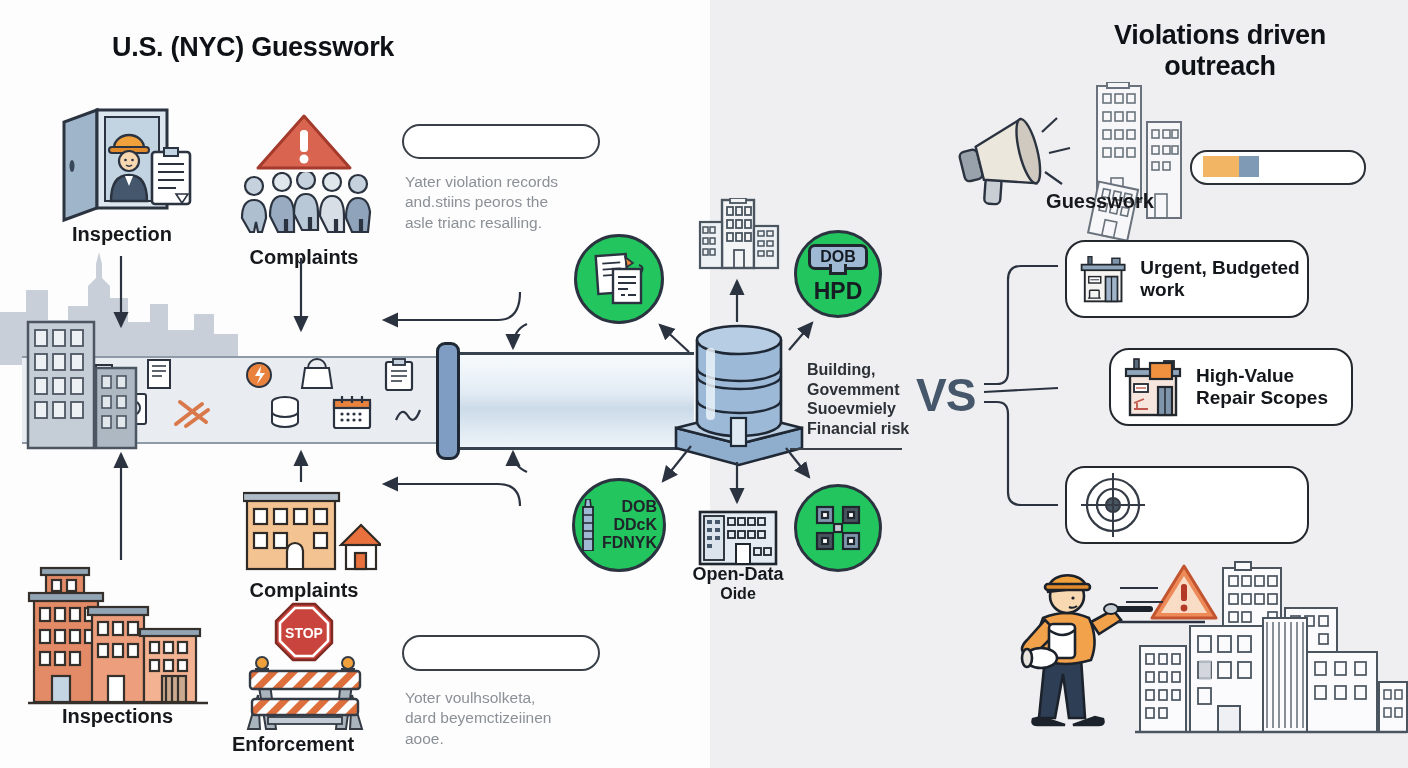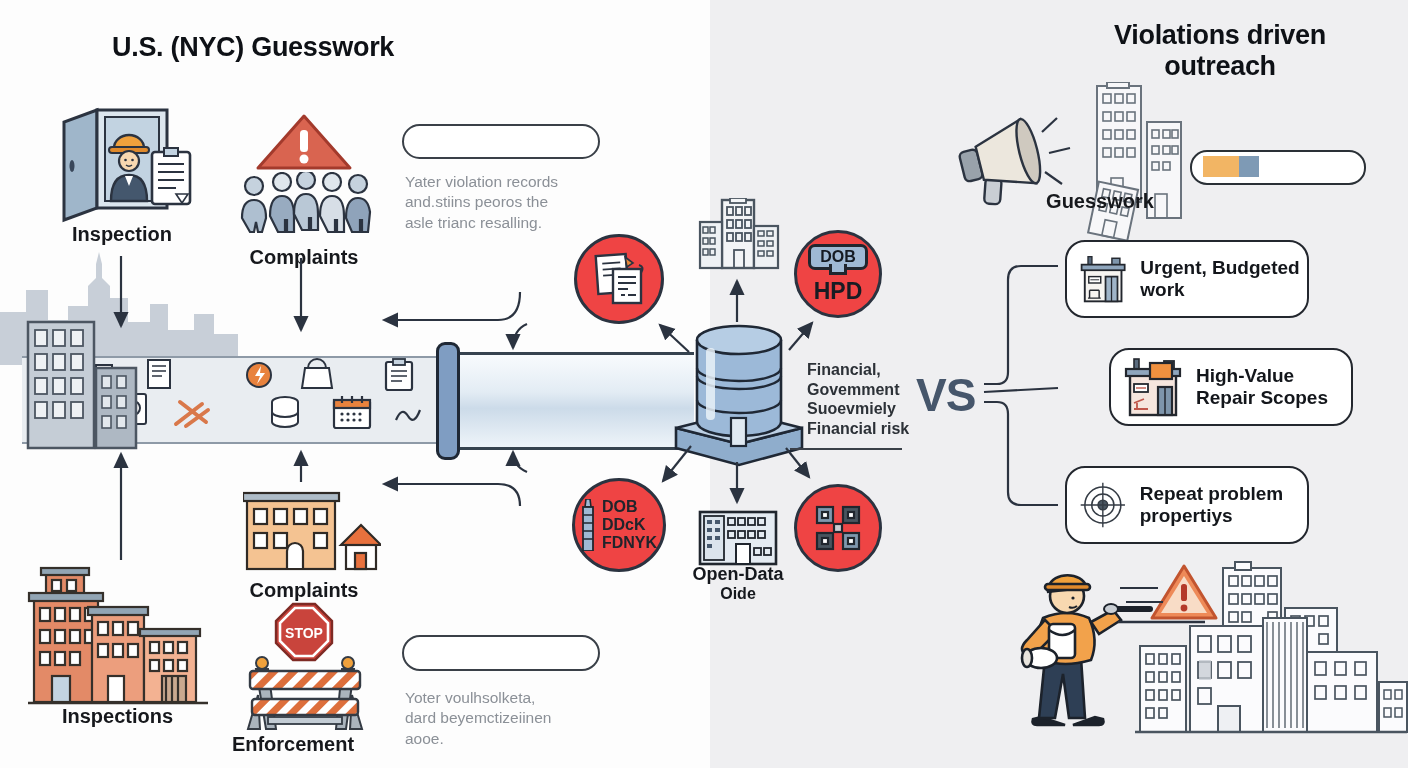--- a/index.html
+++ b/index.html
@@ -13,22 +13,22 @@
   .pill{border:2.4px solid #3a4048;border-radius:18px;background:#fff;}
   .pipe-strip{left:22px;top:356px;width:424px;height:84px;background:#e9edf1;
               border-top:2.5px solid #8e9aa7;border-bottom:2.5px solid #8e9aa7;}
   .pipe-tube{left:446px;top:352px;width:248px;height:92px;
              background:linear-gradient(180deg,#f8fbfd 0%,#e3ecf4 40%,#ccdbe9 58%,#eef4f9 100%);
              border-top:3px solid #36434f;border-bottom:3px solid #36434f;}
   .pipe-ring{left:436px;top:342px;width:18px;height:112px;background:#7f9dc2;
              border:3px solid #1f2835;border-radius:9px;}
   .pipe-label{left:452px;top:378px;width:236px;text-align:center;
               font-size:26px;font-weight:800;color:#0e1116;}
-  .tan-circle{border-radius:50%;background:#ef4444;border:3px solid #2b3340;
-              display:flex;align-items:center;justify-content:center;}
+  .tan-circle{border-radius:50%;background:#22c55e;border:3px solid #2b3340;
+              display:flex;align-items:center;justify-content:center;text-align:right;}
   .risk{font-size:16px;line-height:1.22;font-weight:600;color:#2c3137;}
   .vs{font-size:46px;font-weight:900;color:#46566b;letter-spacing:-1px;}
   .outcome-box{left:1065px;width:244px;height:78px;background:#fff;
                border:2.6px solid #23272e;border-radius:20px;
                display:flex;align-items:center;gap:14px;padding-left:13px;box-sizing:border-box;}
   .outcome-label{font-size:19px;font-weight:700;color:#13161b;line-height:1.15;}
   .sign-dob{background:#9fb9d4;border:3px solid #20262e;border-radius:7px;
             font-size:16px;font-weight:800;color:#141a22;padding:1px 9px;position:relative;}
   .sign-dob:after{content:"";position:absolute;left:50%;bottom:-8px;transform:translateX(-50%);
             width:12px;height:8px;background:#9fb9d4;border:3px solid #20262e;border-top:none;}
@@ -256,21 +256,21 @@
     <path d="M29,22 v82 a42,14 0 0 0 84,0 v-82" fill="#9cb9d8" stroke="#1f2835" stroke-width="2.6"></path>
     <path d="M29,50 a42,13 0 0 0 84,0" fill="none" stroke="#1f2835" stroke-width="2.4"></path>
     <path d="M29,58 a42,13 0 0 0 84,0" fill="none" stroke="#1f2835" stroke-width="2.4"></path>
     <path d="M29,82 a42,13 0 0 0 84,0" fill="none" stroke="#1f2835" stroke-width="2.4"></path>
     <ellipse cx="71" cy="22" rx="42" ry="14" fill="#b6cde4" stroke="#1f2835" stroke-width="2.6"></ellipse>
     <rect x="38" y="30" width="9" height="72" rx="4" fill="#e9f1f8" opacity="0.85"></rect>
     <rect x="63" y="100" width="15" height="28" fill="#dfe9f2" stroke="#1f2835" stroke-width="2.2"></rect>
   </svg>
 
   <div class="abs risk" style="left:807px;top:360px;width:108px;">
-    <div>Financial,</div>
+    <div>Building,</div>
     <div>Govemment</div>
     <div>Suoevmiely</div>
     <div>Financial risk</div>
   </div>
   <div class="abs" style="left:790px;top:448px;width:112px;border-bottom:2.5px solid #3a4048;"></div>
 
   <div class="abs tan-circle" style="left:572px;top:478px;width:88px;height:88px;gap:7px;">
     <svg width="14" height="52" viewBox="0 0 14 52">
       <polygon points="5,0 9,0 10,8 4,8" fill="#9fb9d4" stroke="#20262e" stroke-width="1.6"></polygon>
       <rect x="2" y="8" width="10" height="44" fill="#9fb9d4" stroke="#20262e" stroke-width="1.8"></rect>
@@ -525,21 +525,20 @@
       <div class="outcome-label">Repair Scopes</div>
     </div>
   </div>
   <div class="abs outcome-box" style="top:466px;">
     <svg width="66" height="66" viewBox="0 0 66 66">
       <circle cx="33" cy="33" r="26" fill="none" stroke="#343b44" stroke-width="2.2"></circle>
       <circle cx="33" cy="33" r="16" fill="none" stroke="#343b44" stroke-width="2.2"></circle>
       <circle cx="33" cy="33" r="7" fill="#4a5661" stroke="#343b44" stroke-width="2"></circle>
       <path d="M33,1 V65 M1,33 H65" stroke="#343b44" stroke-width="2"></path>
     </svg>
-    <div class="outcome-label">Repeat problem propertiys</div>
   </div>
 
   <svg class="abs" style="left:1005px;top:560px;" width="150" height="175" viewBox="0 0 150 175">
     <g stroke="#1c222b" stroke-width="2.6">
       <path d="M60,165 h-28 q-6,0 -4,-6 l8,-2 z" fill="#1c222b"></path>
       <path d="M68,165 h26 q6,0 4,-6 l-8,-2 z" fill="#1c222b"></path>
       <path d="M40,98 l-6,60 h16 l8,-44 6,44 h16 l-4,-60 z" fill="#2e3f55"></path>
       <path d="M38,58 q-10,24 2,42 q18,8 46,0 q8,-20 -2,-42 q-22,-10 -46,0 z" fill="#f2a24b"></path>
       <path d="M22,96 q-10,-6 0,-16 l18,-20 12,12 -20,20 q-4,6 -10,4 z" fill="#f2a24b"></path>
       <path d="M86,62 l22,-12 8,10 -22,14 z" fill="#f2a24b"></path>

